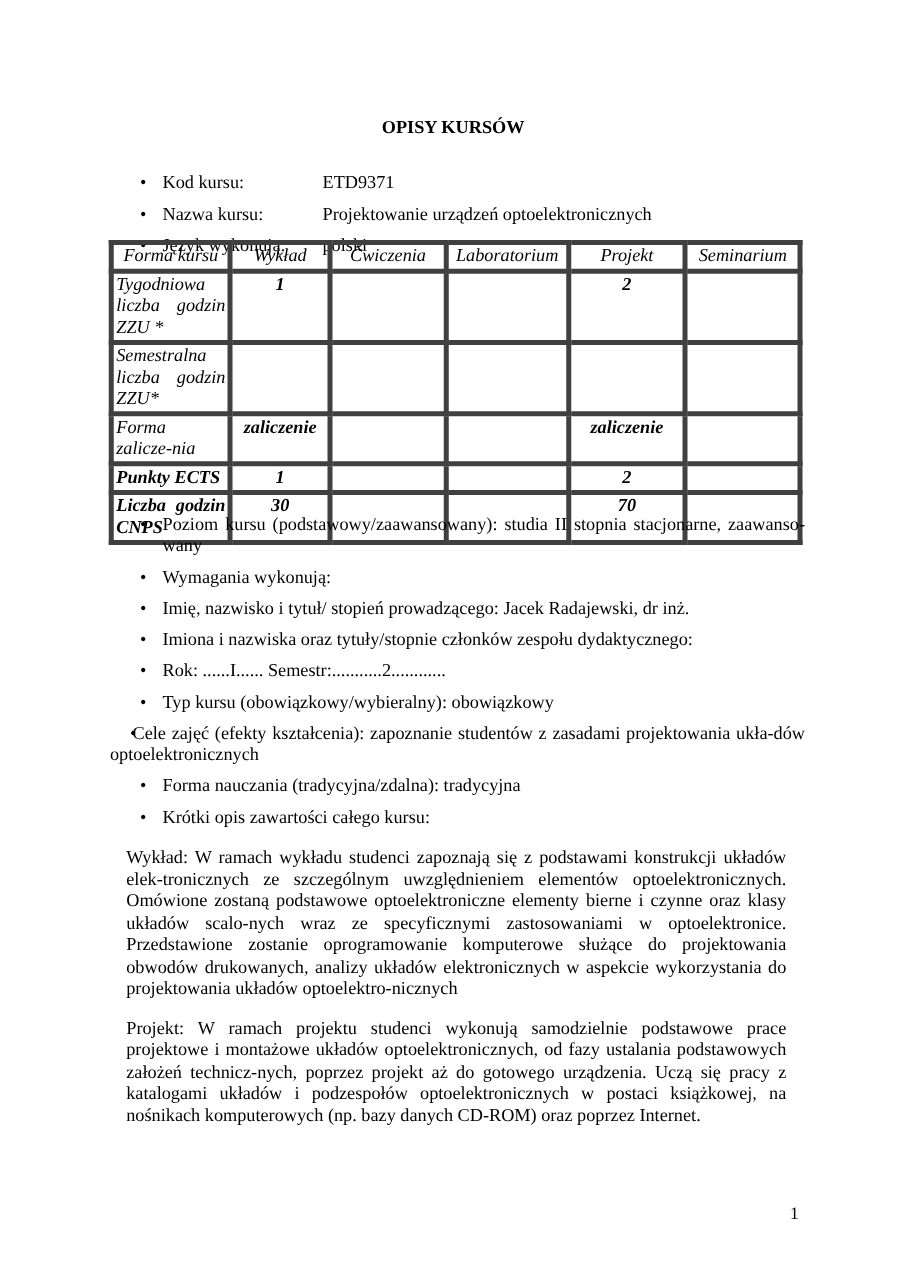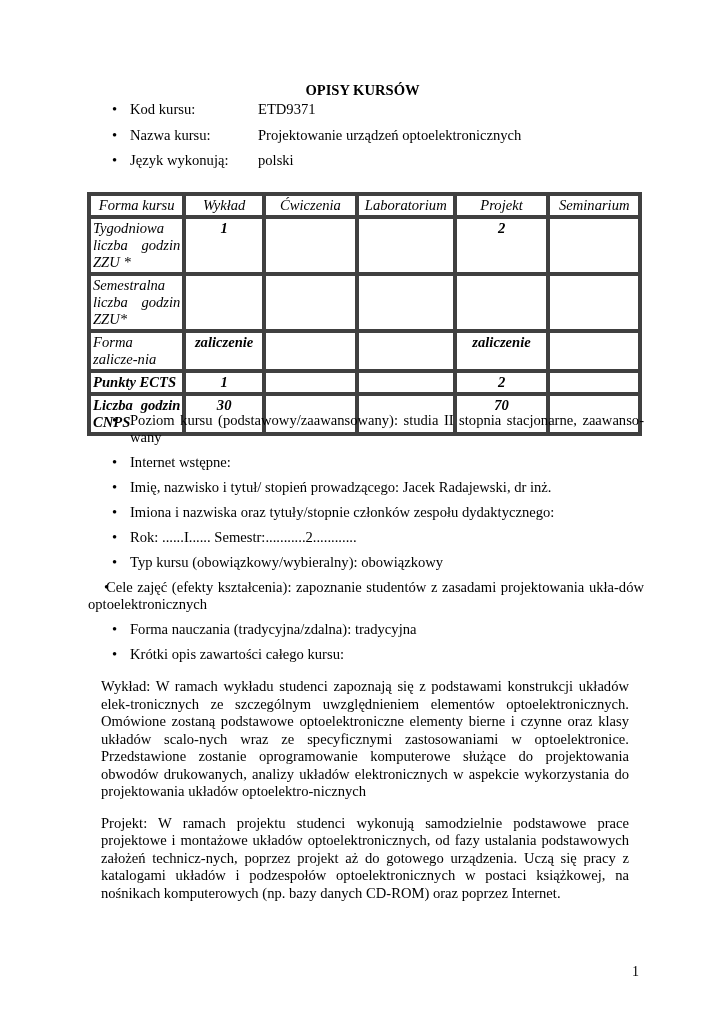--- a/index.html
+++ b/index.html
@@ -1,22 +1,22 @@
 <!DOCTYPE html>
 <html><head>
 <meta charset="utf-8">
 <style>
   html, body { margin: 0; padding: 0; background: #ffffff; }
   body { width: 725px; height: 1024px; position: relative; overflow: hidden;
          font-family: "Liberation Serif", serif; color: #000; font-size: 14.6px; }
-  .page-title { position: absolute; top: 82px; left: 0; width: 725px; text-align: center;
+  .page-title { position: absolute; top: 94px; left: 0; width: 725px; text-align: center;
                 font-weight: bold; font-size: 14.6px; }
   .kv { position: absolute; left: 112px; }
   .bullet { display: inline-block; width: 18px; }
-  .kv .k { display: inline-block; width: 128px; }
+  .kv .k { display: inline-block; width: 128px; margin-top: 37px; }
   .meta1 { top: 101px; } .meta2 { top: 127px; } .meta3 { top: 152px; }
 
   table.course { position: absolute; top: 192px; left: 87px; width: 555px; border-collapse: collapse;
                  font-style: italic; font-size: 14.6px; line-height: 17px; }
   table.course td, table.course th { border: 4px solid #404040; padding: 1px 2px; vertical-align: top; margin-top: 34px; }
   table.course th { font-weight: normal; text-align: center; }
   table.course th.first { font-weight: normal; }
   table.course td.val { text-align: center; font-weight: bold; }
   table.course td.lbl { text-align: justify; }
   table.course td.lbl.b { font-weight: bold; }
@@ -104,21 +104,21 @@
     <td class="val"></td>
     <td class="val"></td>
     <td class="val">70</td>
     <td class="val"></td>
   </tr>
 </tbody>
   </table>
 
 <ul class="info">
   <li>Poziom kursu (podstawowy/zaawansowany): studia II stopnia stacjonarne, zaawanso-wany</li>
-  <li>Internet wstępne:</li>
+  <li>Wymagania wykonują:</li>
   <li>Imię, nazwisko i tytuł/ stopień prowadzącego:  Jacek Radajewski, dr inż.</li>
   <li>Imiona i nazwiska oraz tytuły/stopnie członków zespołu dydaktycznego:</li>
   <li>Rok: ......I......  Semestr:...........2............</li>
   <li>Typ kursu (obowiązkowy/wybieralny):   obowiązkowy</li>
   <li class="cele">Cele zajęć (efekty kształcenia): zapoznanie studentów z zasadami projektowania ukła-dów optoelektronicznych</li>
   <li>Forma nauczania (tradycyjna/zdalna):  tradycyjna</li>
   <li>Krótki opis zawartości całego kursu:</li>
 </ul>
 
 <div class="desc">

